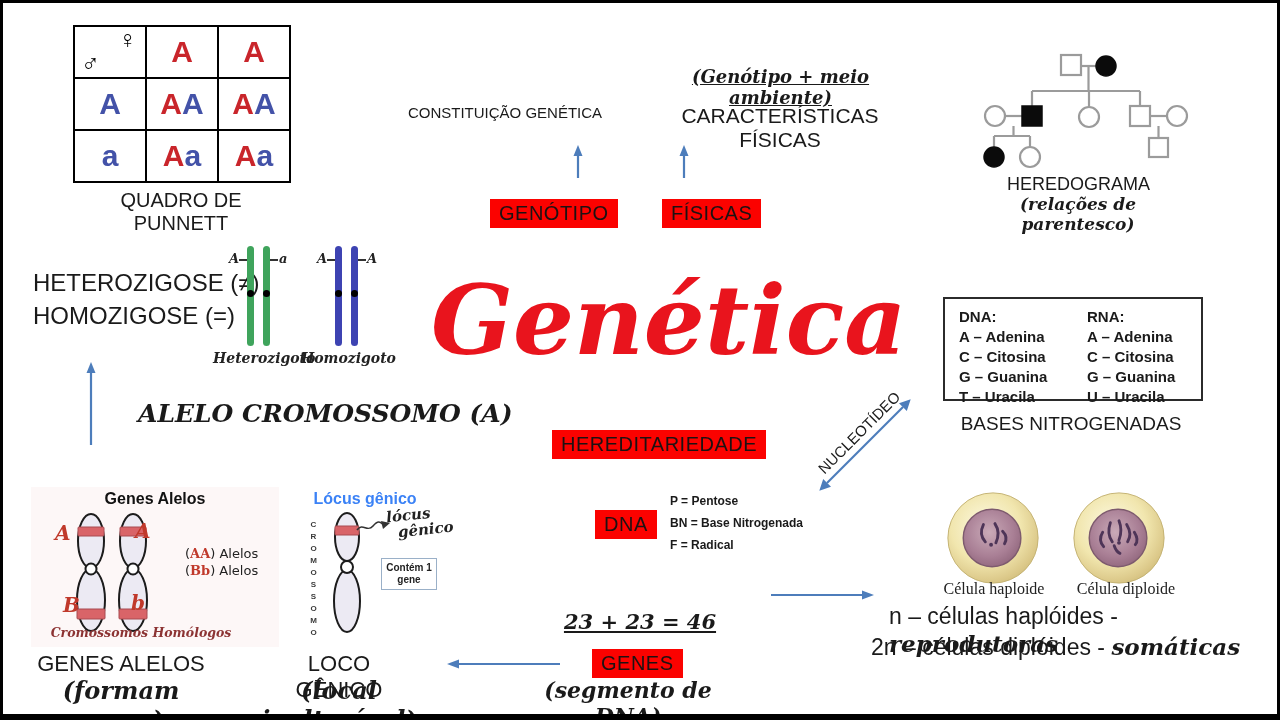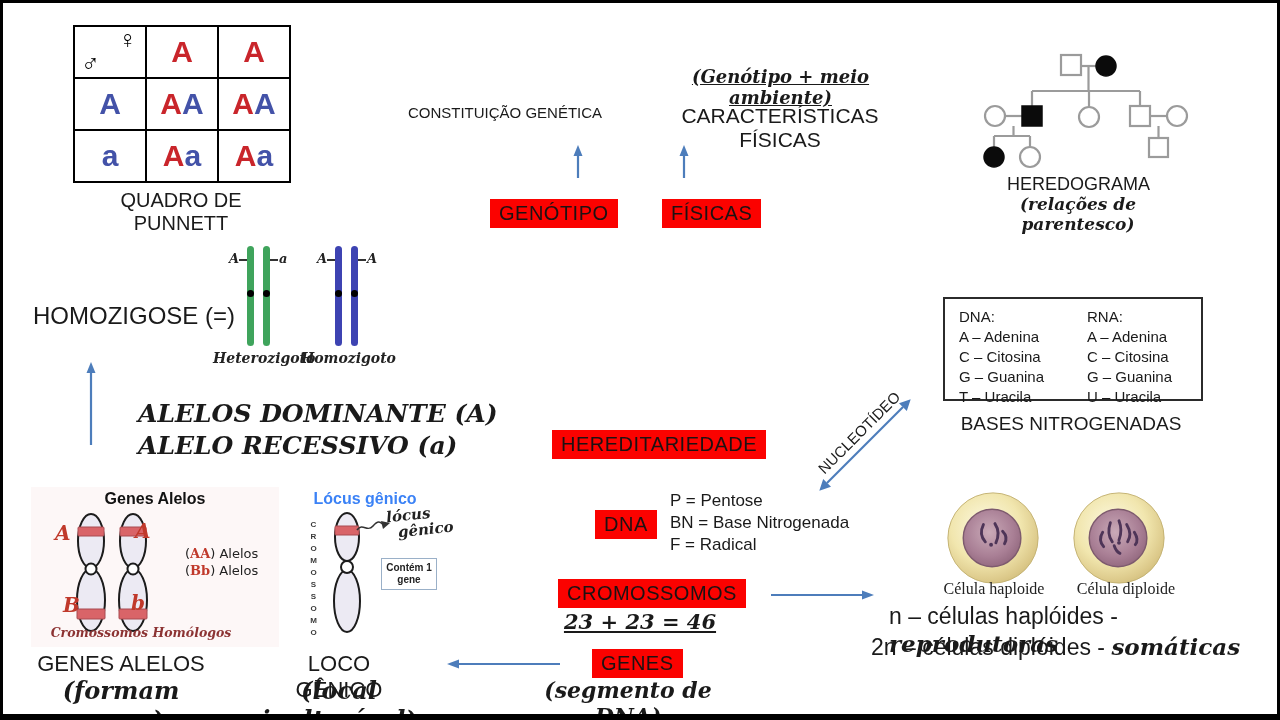--- a/index.html
+++ b/index.html
@@ -36,21 +36,21 @@
   
   .arrow-line { stroke:var(--arrow_blue); stroke-width:2.2; fill:none; }
   .arrow-head { fill:var(--arrow_blue); stroke:none; }
 
   
   .ped-l { stroke:#9b9b9b; stroke-width:2.2; fill:none; }
   .ped-o { fill:#fff; stroke:#9b9b9b; stroke-width:2.2; }
   .ped-f { fill:#0b0b0b; stroke:#0b0b0b; stroke-width:1.5; }
 
   
-  .bases { border:2px solid #2b2b2b; background:#fff; font-weight:normal; font-size:15px; line-height:20px; }
+  .bases { border:2px solid #2b2b2b; background:#fff; font-weight:bold; font-size:15px; line-height:20px; }
 
   
   .chromo-body { fill:#eceaf3; stroke:#1c1c1c; stroke-width:2; }
   .chromo-band { fill:var(--band_red); stroke:#a84a50; stroke-width:1; }
   .centromere  { fill:#fff; stroke:#1c1c1c; stroke-width:2; }
   .hand-red { font-family:"DejaVu Serif",serif; font-style:italic; font-weight:bold; color:var(--label_red); }
 
   .vtext { writing-mode:vertical-rl; text-orientation:upright; font-family:"Liberation Sans",sans-serif;
            font-size:8px; font-weight:bold; letter-spacing:3px; color:#3a3a3a; }
 
@@ -128,20 +128,21 @@
     <circle class="ped-o" cx="136" cy="72" r="10"></circle>
     <rect class="ped-o" x="177" y="61" width="20" height="20"></rect>
     <line class="ped-l" x1="197" y1="71" x2="214" y2="71"></line>
     <circle class="ped-o" cx="224" cy="71" r="10"></circle>
     <line class="ped-l" x1="205.5" y1="81" x2="205.5" y2="93"></line>
     <rect class="ped-o" x="196" y="93" width="19" height="19"></rect>
   </svg>
   <div class="abs sans center" style="left:983px; top:171px; width:185px; font-size:18px;">HEREDOGRAMA</div>
   <div class="abs script center" style="left:970px; top:191px; width:210px; font-size:17px;">(relações de parentesco)</div>
 
+  <div class="abs sans" style="left:30px; top:266px; font-size:24px;">HETEROZIGOSE (≠)</div>
   <div class="abs sans" style="left:30px; top:299px; font-size:24px;">HOMOZIGOSE (=)</div>
 
   <div class="abs" style="left:232px; top:240px; width:50px; height:106px;">
     <span class="bar" style="left:12px; top:3px; background:var(--chromo_green);"></span>
     <span class="bar" style="left:28px; top:3px; background:var(--chromo_green);"></span>
     <span class="dot" style="left:12px; top:47px;"></span>
     <span class="dot" style="left:28px; top:47px;"></span>
     <span class="tick" style="left:4px; top:16px;"></span>
     <span class="tick" style="left:35px; top:16px;"></span>
     <span class="allele-label" style="left:-6px; top:8px;">A</span>
@@ -159,23 +160,23 @@
     <span class="allele-label" style="left:-6px; top:8px;">A</span>
     <span class="allele-label" style="left:44px; top:8px;">A</span>
   </div>
   <div class="abs zyg-caption center" style="left:298px; top:347px; width:95px;">Homozigoto</div>
 
   <svg class="abs" style="left:81px; top:358px;" width="14" height="86">
     <line class="arrow-line" x1="7" y1="84" x2="7" y2="10"></line>
       <polygon class="arrow-head" points="7,1 2.5,12 11.5,12"></polygon>
   </svg>
 
-  <div class="abs script" style="left:135px; top:396px; font-size:25px;">ALELOS DOMINANTE (A)</div>
-  <div class="abs script" style="left:135px; top:428px; font-size:25px;">ALELO RECESSIVO (a)</div>
-
+  <div class="abs script" style="left:135px; top:396px; font-size:25px;">ALELO CROMOSSOMO (A)</div>
+
+  <div class="abs big-title center" style="left:428px; top:268px; width:450px;">Genética</div>
 
   <div class="abs redbox" style="left:549px; top:427px;">HEREDITARIEDADE</div>
 
   <svg class="abs" style="left:806px; top:386px;" width="112" height="112">
     <line class="arrow-line" x1="18" y1="94" x2="94" y2="18"></line>
     <polygon class="arrow-head" points="101.7,10.3 97.8,22 90,14.2"></polygon>
     <polygon class="arrow-head" points="10.3,101.7 22,97.8 14.2,90"></polygon>
   </svg>
   <div class="abs sans center" style="left:776px; top:421px; width:160px; font-size:15px; transform:rotate(-45deg);">NUCLEOTÍDEO</div>
 
@@ -191,27 +192,26 @@
       <div>RNA:</div>
       <div>A – Adenina</div>
       <div>C – Citosina</div>
       <div>G – Guanina</div>
       <div>U – Uracila</div>
     </div>
   </div>
   <div class="abs sans center" style="left:940px; top:410px; width:256px; font-size:19px;">BASES NITROGENADAS</div>
 
   <div class="abs redbox" style="left:592px; top:507px;">DNA</div>
-  <div class="abs sans" style="left:667px; top:487px; font-size:17px; font-weight:normal; line-height:22px;">
+  <div class="abs sans" style="left:667px; top:487px; font-size:12px; font-weight:bold; line-height:22px;">
     <div>P = Pentose</div>
     <div>BN = Base Nitrogenada</div>
     <div>F = Radical</div>
   </div>
 
-  <div class="abs redbox" style="left:555px; top:576px;">CROMOSSOMOS</div>
   <div class="abs script center" style="left:553px; top:606px; width:168px; font-size:21px;text-decoration:underline;">23 + 23 = 46</div>
 
   <svg class="abs" style="left:768px; top:585px;" width="104" height="14">
     <line class="arrow-line" x1="0" y1="7" x2="92" y2="7"></line>
       <polygon class="arrow-head" points="103,7 91,2.5 91,11.5"></polygon>
   </svg>
 
   <div class="abs redbox" style="left:589px; top:646px;">GENES</div>
   <div class="abs script center" style="left:518px; top:674px; width:214px; font-size:22px;">(segmento de DNA)</div>
 

